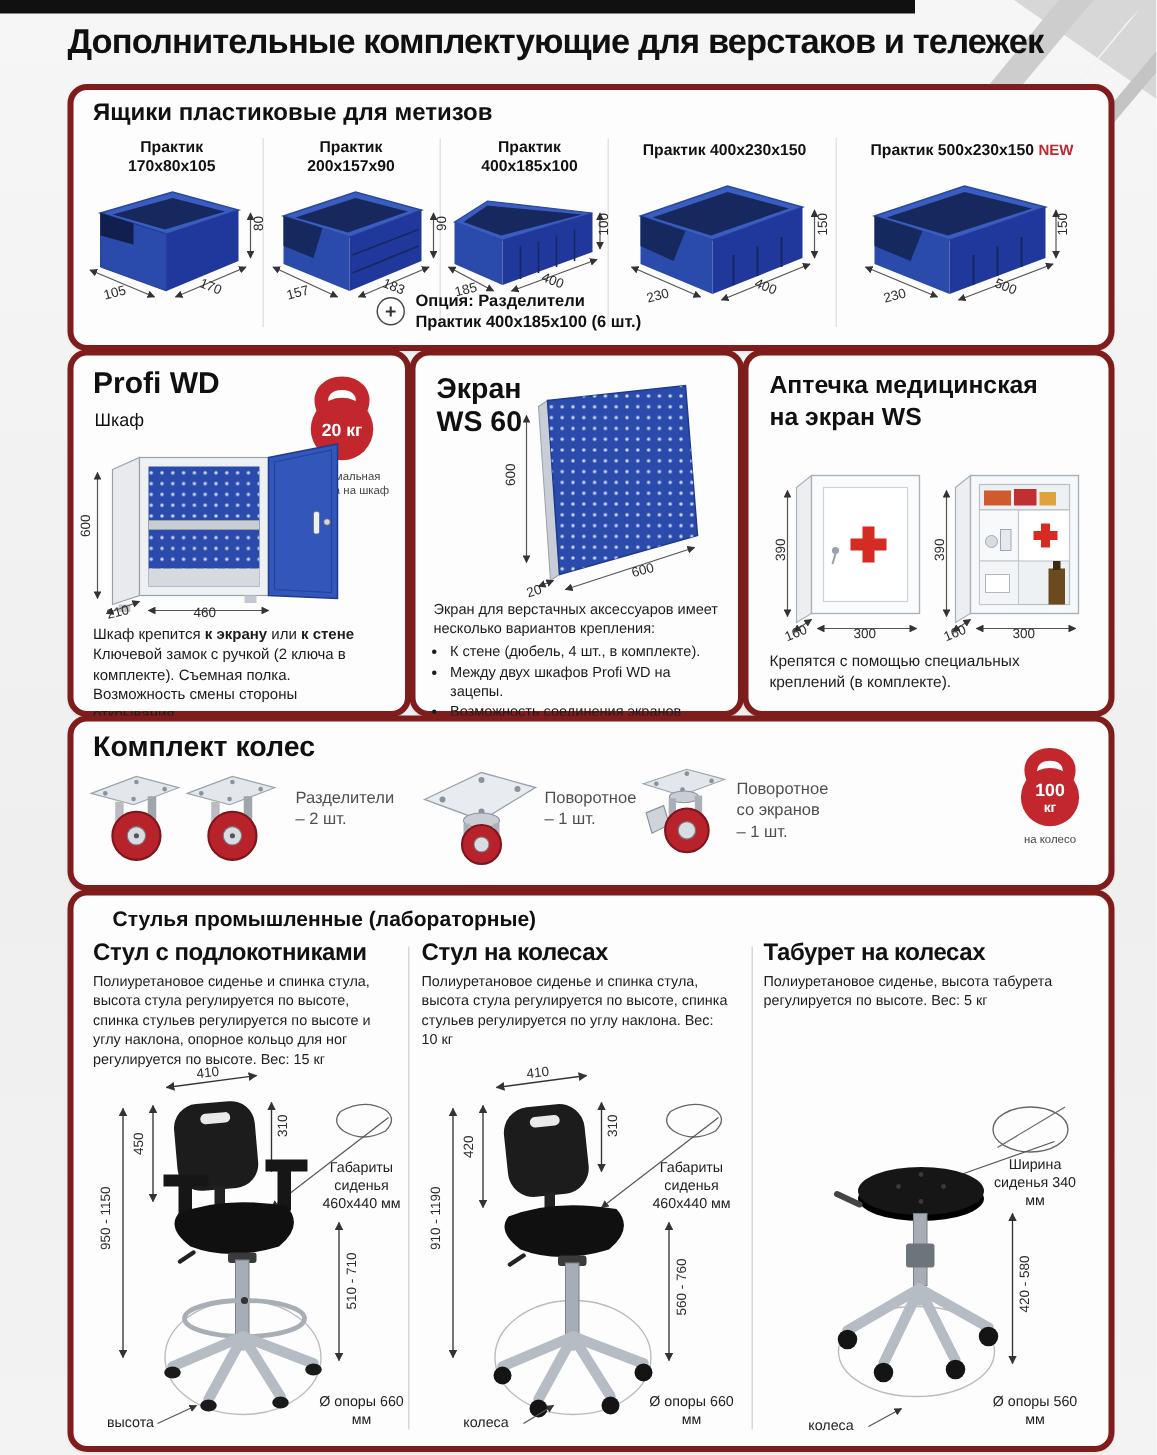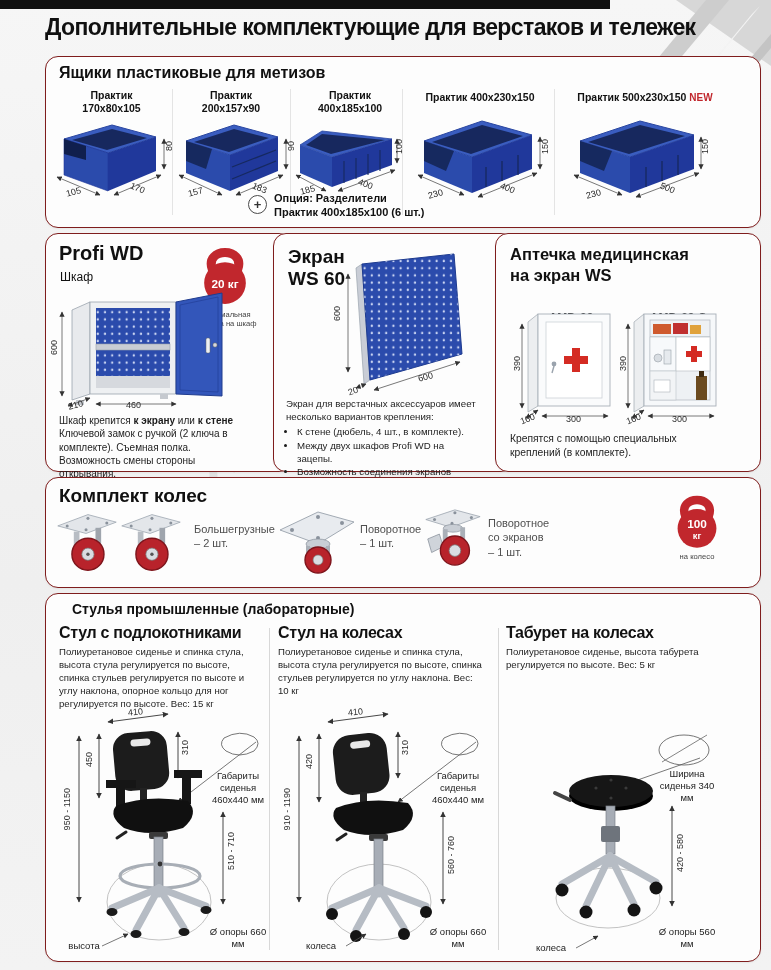--- a/index.html
+++ b/index.html
@@ -3,22 +3,22 @@
 <meta charset="utf-8">
 <style>
   html,body{margin:0;padding:0;}
   body{width:771px;height:970px;position:relative;overflow:hidden;
        background:linear-gradient(180deg,#f6f6f6 0%,#efefef 60%,#f3f3f3 100%);
        font-family:"Liberation Sans",sans-serif;color:#111;}
   .topbar{position:absolute;left:0;top:0;width:610px;height:9px;background:#101010;}
   .corner{position:absolute;right:0;top:0;}
   .page-title{position:absolute;left:45px;top:14px;width:700px;margin:0;
        font-size:23px;font-weight:bold;letter-spacing:-0.6px;color:#101010;}
-  .panel{position:absolute;background:#fdfdfd;border:1px solid #7f1d1d;border-radius:13px;
-       box-shadow:0 1px 2px rgba(0,0,0,0.05);padding-left:24px;}
+  .panel{position:absolute;background:#fdfdfd;border:4px solid #7f1d1d;border-radius:13px;
+       box-shadow:0 1px 2px rgba(0,0,0,0.05);}
   .ptitle{position:absolute;margin:0;font-weight:bold;color:#101010;}
   .dim{position:absolute;font-size:9px;color:#2c2c2c;white-space:nowrap;}
   .dimv{writing-mode:vertical-rl;transform:rotate(180deg);}
   .prodname{position:absolute;text-align:center;font-size:10.5px;font-weight:bold;line-height:1.25;}
   .badge-new{color:#c1272d;font-weight:bold;}
   .vsep{position:absolute;width:1px;background:#e4e4e4;}
   .option-plus{position:absolute;width:17px;height:17px;border:1.6px solid #4a4a4a;border-radius:50%;
        display:flex;align-items:center;justify-content:center;font-size:13px;font-weight:bold;color:#333;background:#fff;}
   .option-text{position:absolute;font-size:11px;font-weight:bold;line-height:1.3;color:#111;}
   .kb-caption{position:absolute;font-size:7.6px;color:#444;text-align:center;line-height:1.25;}
@@ -336,21 +336,21 @@
       <circle cx="36" cy="12" r="1.6" fill="#8a929c"></circle>
     <circle cx="56" cy="17" r="1.6" fill="#8a929c"></circle>
       <circle cx="34" cy="24" r="1.6" fill="#8a929c"></circle>
     <path d="M24,26 L24,46" stroke="#b8bdc4" stroke-width="6"></path>
     <path d="M47,22 L47,42" stroke="#9fa5ad" stroke-width="6"></path>
     <circle cx="36" cy="50" r="17" fill="#b8232b" stroke="#7e151c" stroke-width="1.5"></circle>
     <circle cx="36" cy="50" r="6.5" fill="#d9dde2" stroke="#777" stroke-width="0.8"></circle>
     <circle cx="36" cy="50" r="1.8" fill="#555"></circle>
   </svg>
   <div class="wlabel" style="left:148px;top:44px;">
-    <div>Большегрузные</div>
+    <div>Разделители</div>
     <div>– 2 шт.</div>
   </div>
 
   <svg class="fig" style="left:228px;top:22px;" width="84" height="76" viewBox="0 0 84 76">
     <polygon points="6,30 44,12 80,22 44,44" fill="#e8ebef" stroke="#99a2ac" stroke-width="0.9"></polygon>
     <circle cx="18" cy="30" r="2" fill="#8a929c"></circle>
       <circle cx="44" cy="17" r="2" fill="#8a929c"></circle>
     <circle cx="68" cy="23" r="2" fill="#8a929c"></circle>
       <circle cx="44" cy="38" r="2" fill="#8a929c"></circle>
     <ellipse cx="44" cy="44" rx="12" ry="5" fill="#c9ced5" stroke="#8a929c" stroke-width="0.7"></ellipse>

